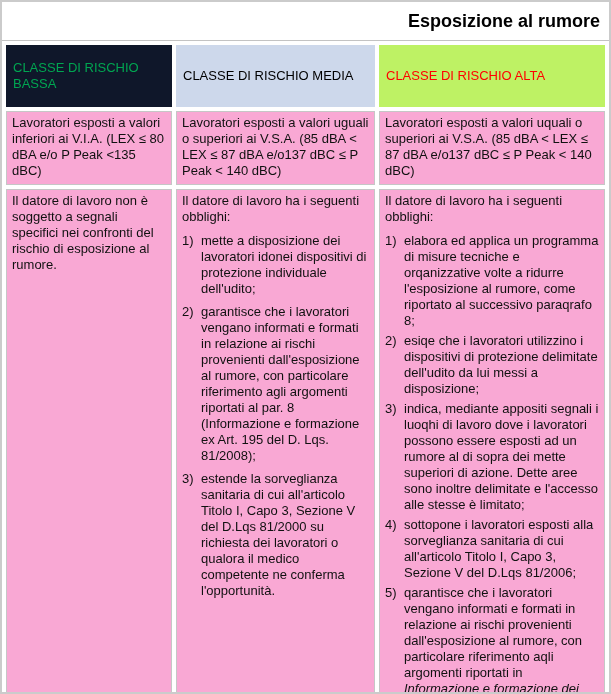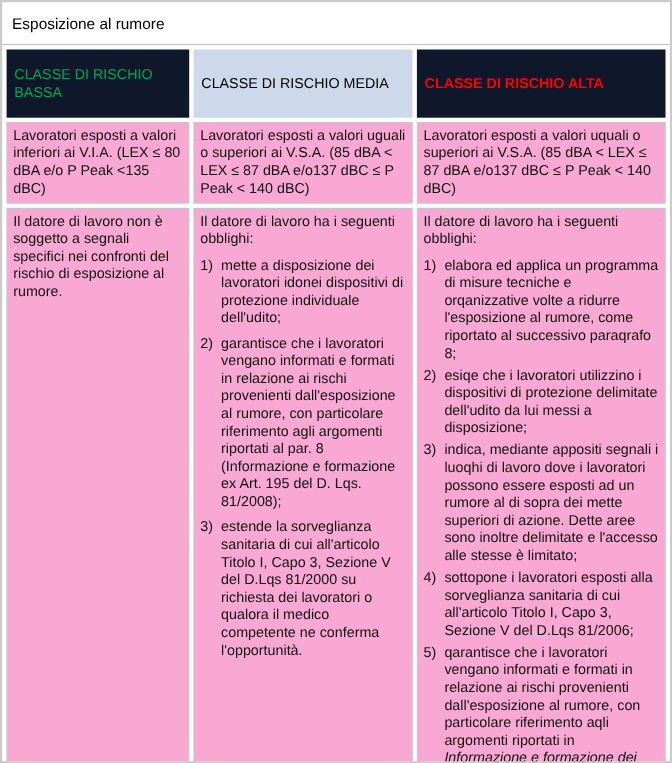--- a/index.html
+++ b/index.html
@@ -14,24 +14,25 @@
     width: 611px;
     height: 694px;
     border: 2px solid #cbcbcb;
     background: #ffffff;
     overflow: hidden;
   }
   .title-cell {
     box-sizing: border-box;
     padding: 11px 9px 10px 9px;
     border-bottom: 1px solid #c3c3c3;
-    font-size: 14px;
-    font-weight: normal;
+    font-size: 18px;
+    font-weight: bold;
     color: #000000;
     line-height: 17px;
+    text-align: right;
   }
   table.risk-table {
     border-collapse: separate;
     border-spacing: 4px;
     table-layout: fixed;
     width: 100%;
     margin: 0;
   }
   table.risk-table td {
     box-sizing: border-box;
@@ -40,21 +41,21 @@
   }
   tr.row-head td {
     height: 62px;
     vertical-align: middle;
     padding: 4px 7px;
     border: none;
     font-size: 13px;
   }
   td.hd-bassa { background: #0f172a; color: #00a551; }
   td.hd-media { background: #cdd8eb; color: #000000; }
-  td.hd-alta  { background: #0f172a; color: #ff0000; font-weight: bold; }
+  td.hd-alta  { background: #bef264; color: #ff0000; }
   tr.row-def td, tr.row-oblig td {
     border: 1px solid #c6c6c6;
     vertical-align: top;
     padding: 3px 5px 5px 5px;
     background: #f9a8d4;
   }
   tr.row-def td { height: 70px; }
   tr.row-oblig td { height: 503px; }
   .intro { margin: 0 0 8px 0; }
   .oblist .li { display: flex; }

